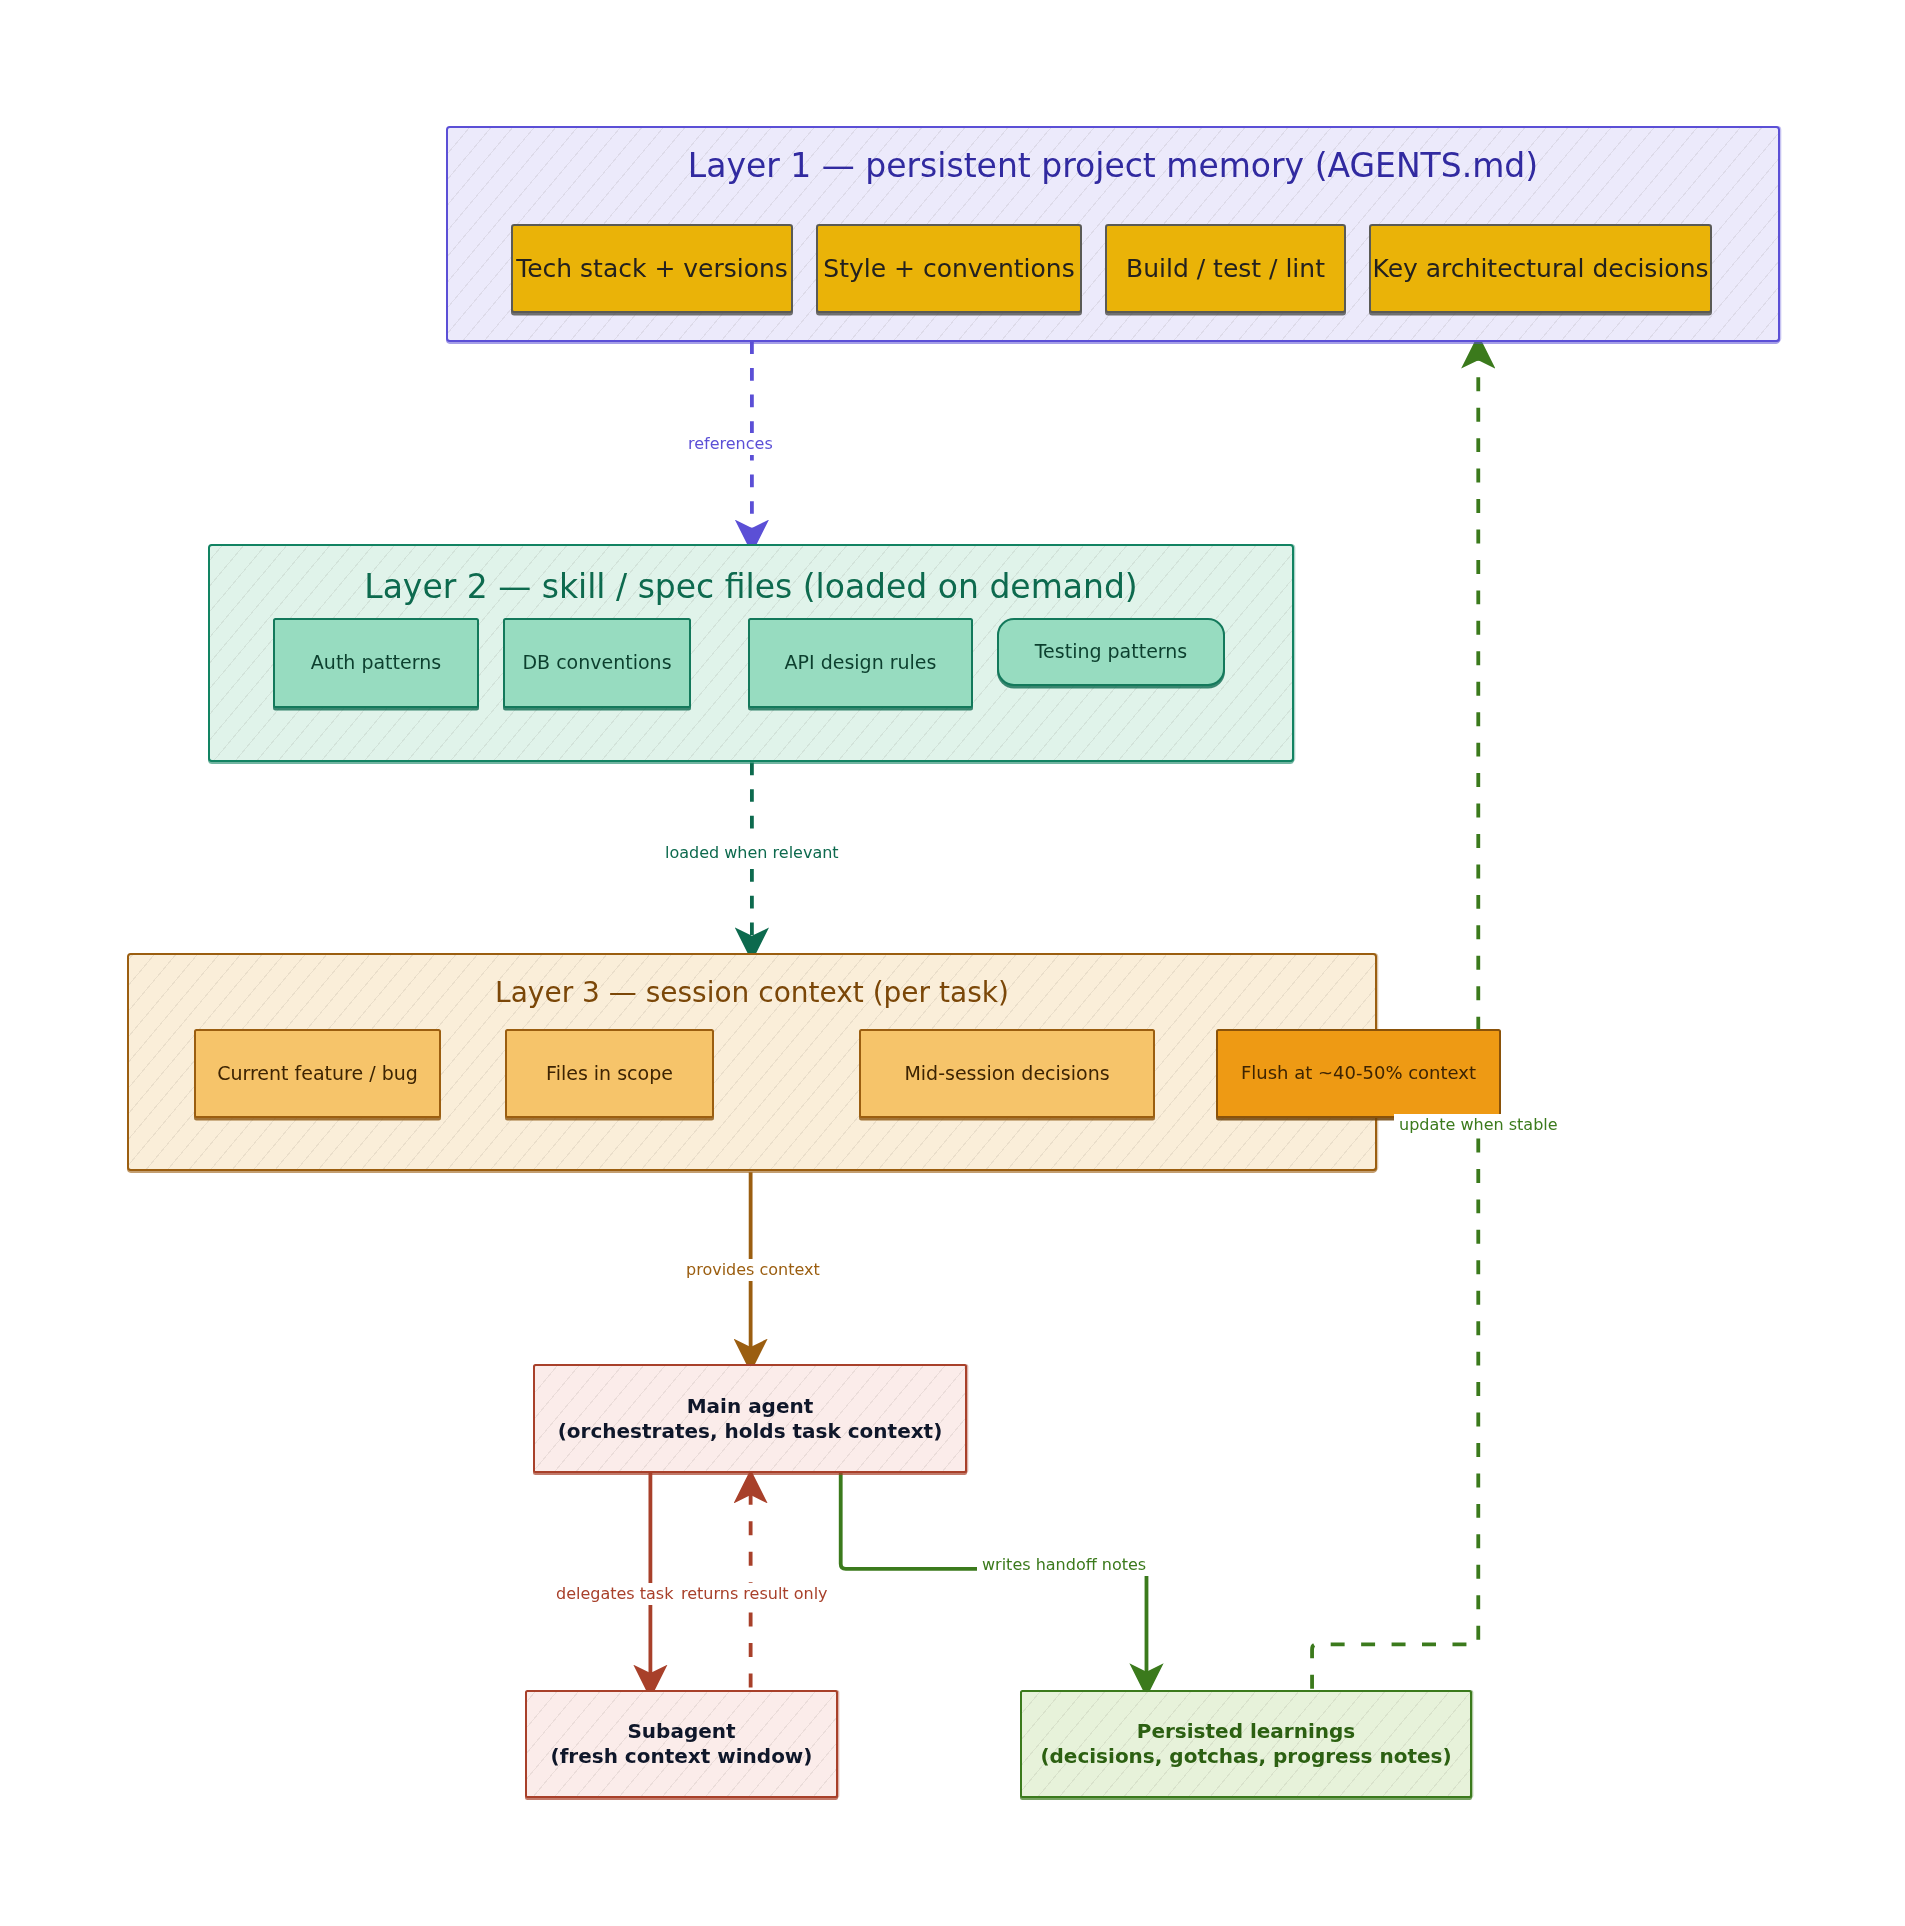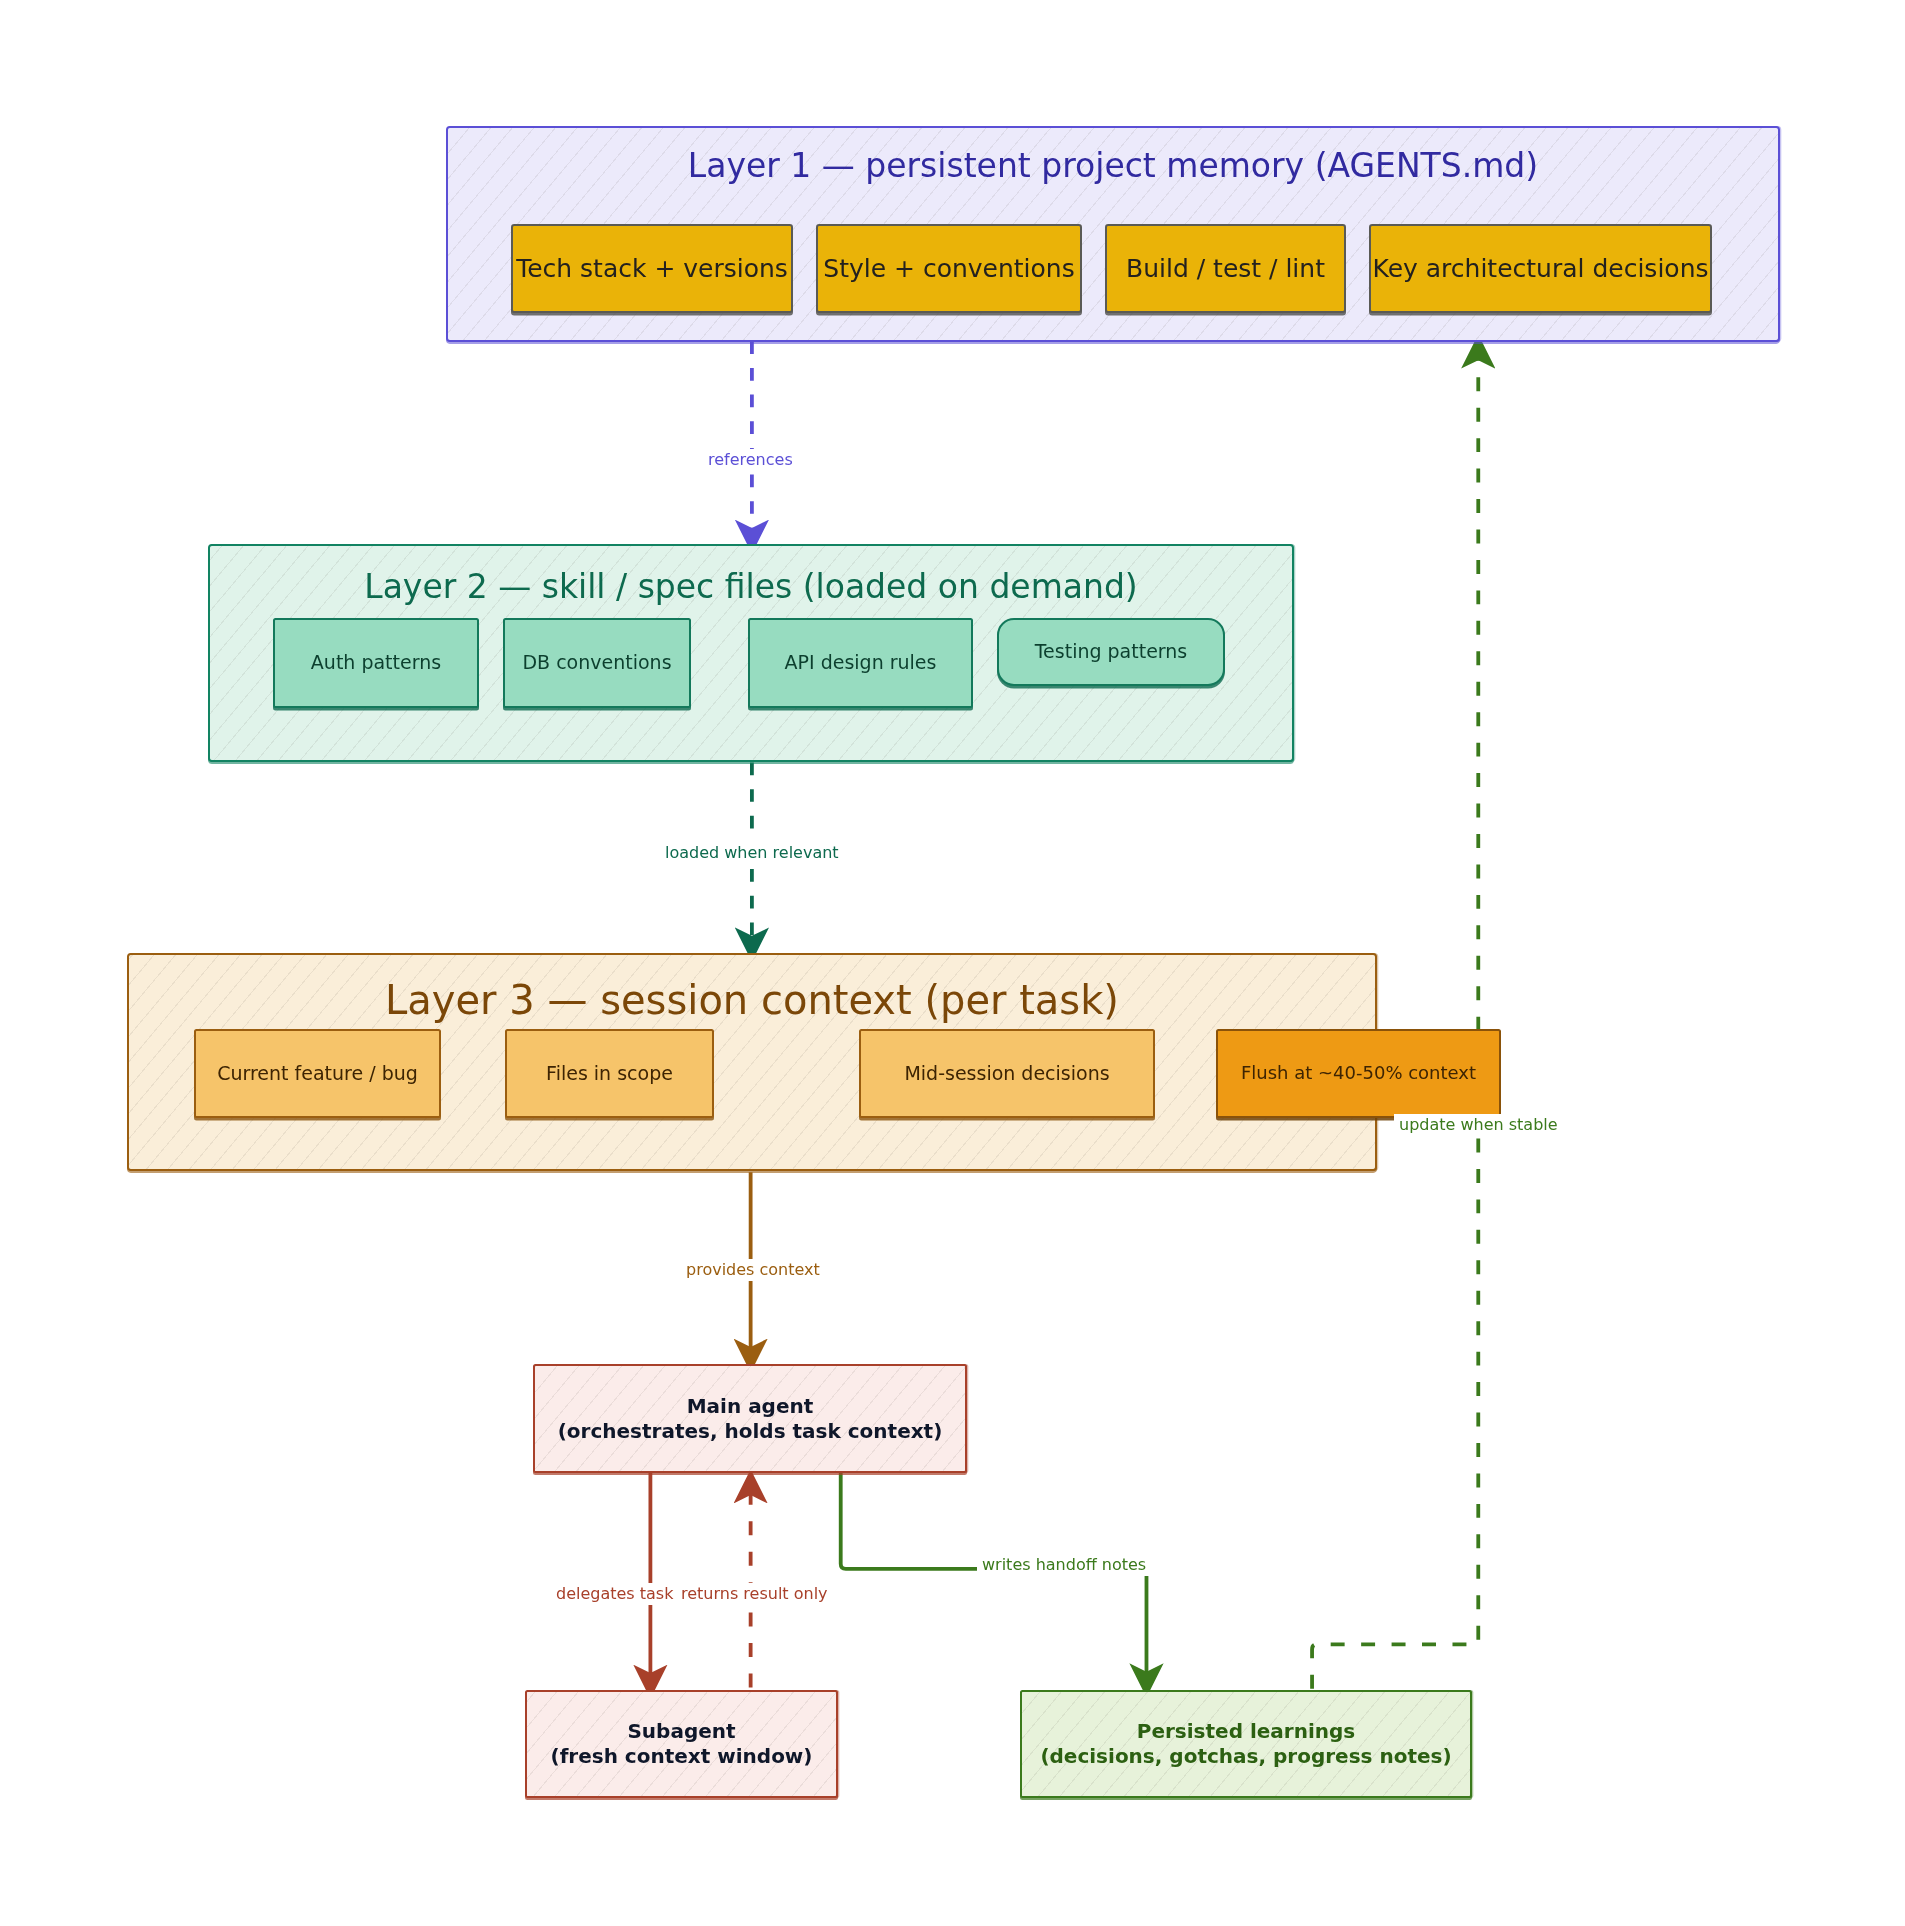--- a/index.html
+++ b/index.html
@@ -80,21 +80,21 @@
     box-shadow: 0 2.5px 0 rgba(14,106,80,0.8);
   }
 
   
   .l3-box {
     background: #faeed9;
     border: 2.5px solid #9b5e10;
     border-radius: 3.8px;
     box-shadow: 0 1.9px 0 rgba(155,94,16,0.6), 1.3px 0 0 rgba(155,94,16,0.35);
   }
-  .l3-title { color: #7b4708; font-size: 40px; }
+  .l3-title { color: #7b4708; font-size: 28px; }
   .l3-item {
     background: #f6c46a;
     border: 2.5px solid #9b5e10;
     border-radius: 2.5px;
     color: #3d2403;
     font-size: 19px;
     box-shadow: 0 2.5px 0 rgba(140,85,14,0.8);
   }
   .l3-item.accent {
     background: #ee9a14;
@@ -250,21 +250,21 @@
     <span style="position:relative">Subagent</span>
     <span style="position:relative">(fresh context window)</span>
   </div>
 
   <div class="node learn-box" style="left:1020px; top:1690px; width:452px; height:108px; flex-direction:column;">
     <div class="hatch"></div>
     <span style="position:relative">Persisted learnings</span>
     <span style="position:relative">(decisions, gotchas, progress notes)</span>
   </div>
 
-  <div class="edge-label lbl-purple" style="left:703px; top:433px;margin-top:16px;">references</div>
+  <div class="edge-label lbl-purple" style="left:683px; top:433px;">references</div>
 
   <div class="edge-label lbl-teal" style="left:660px; top:842px;">loaded when relevant</div>
 
   <div class="edge-label lbl-brown" style="left:681px; top:1259px;">provides context</div>
 
   <div class="edge-label lbl-red" style="left:551px; top:1583px;">delegates task</div>
 
   <div class="edge-label lbl-red" style="left:676px; top:1583px;">returns result only</div>
 
   <div class="edge-label lbl-green" style="left:977px; top:1554px;">writes handoff notes</div>

